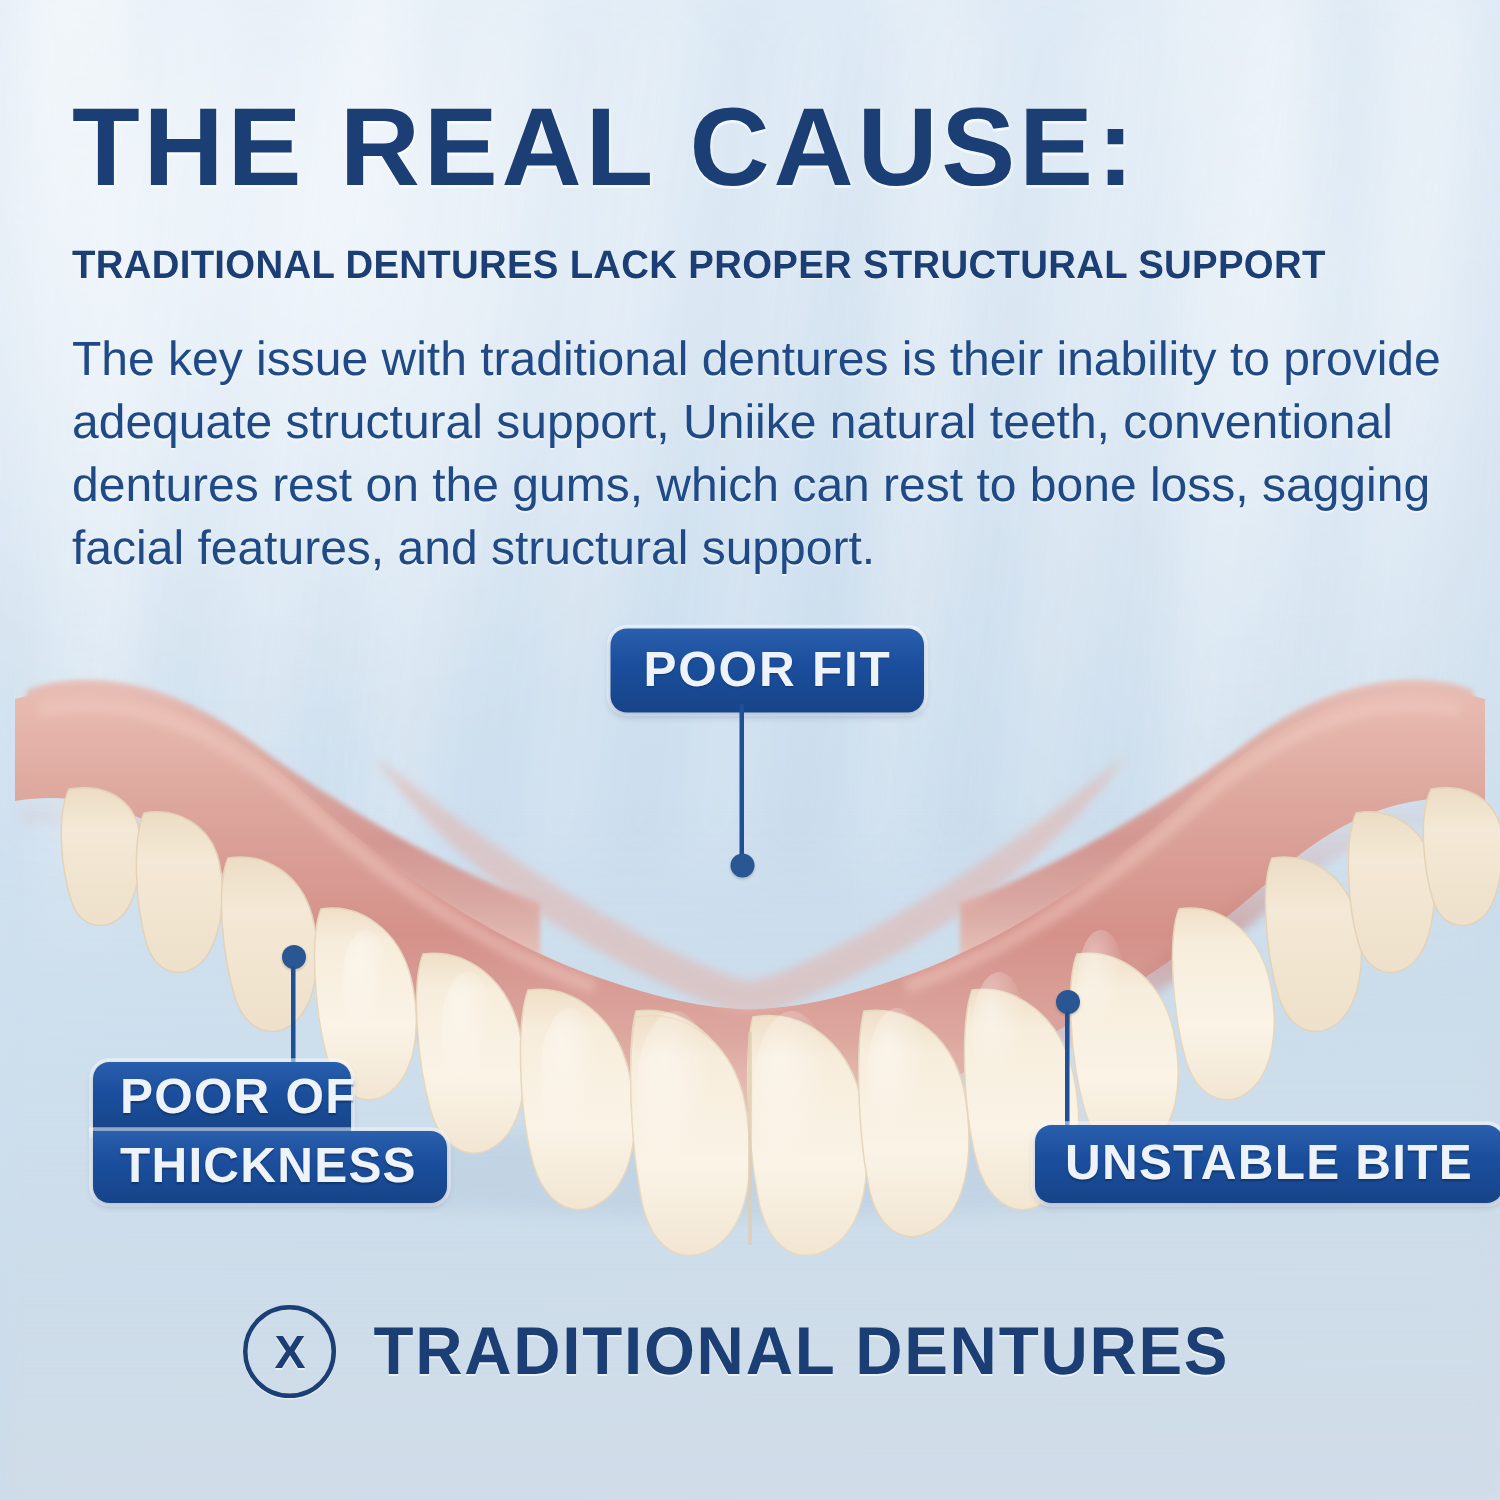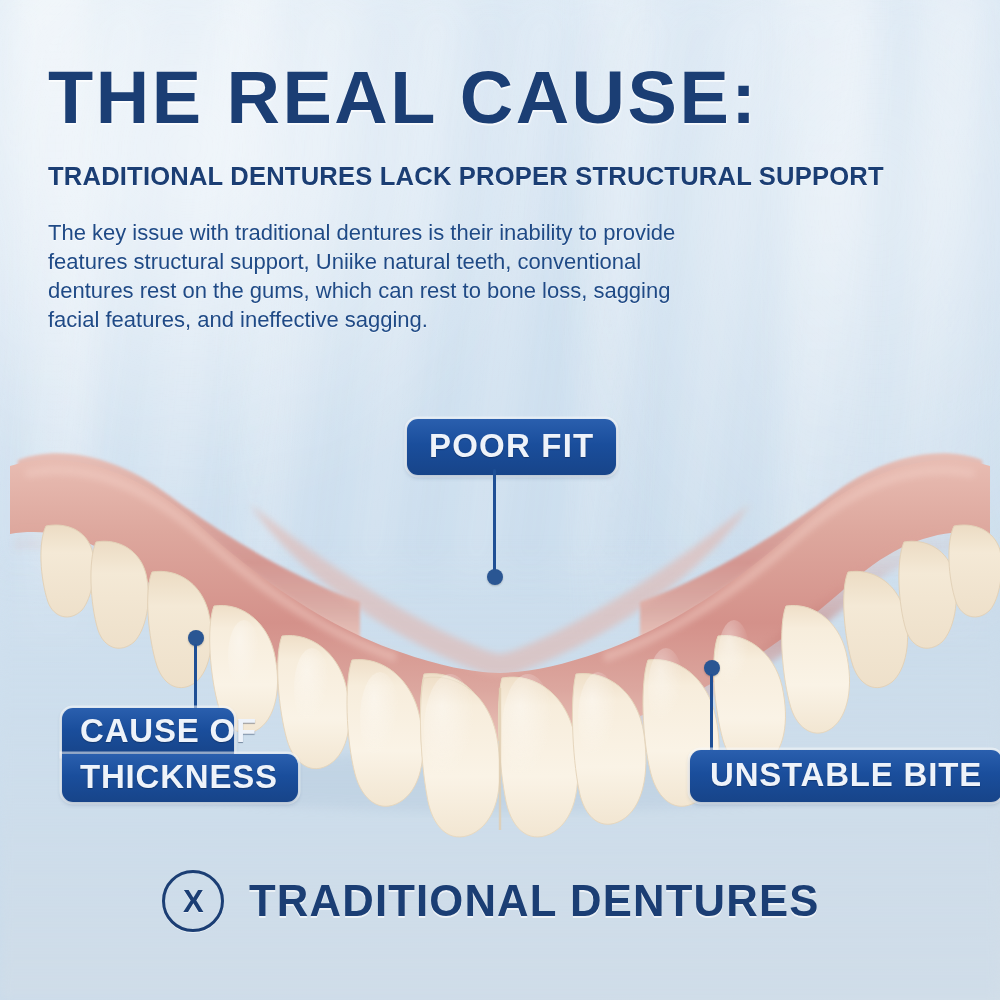--- a/index.html
+++ b/index.html
@@ -73,21 +73,21 @@
     margin-top:26px;
     font-size:26.5px; font-weight:700; letter-spacing:.2px;
     color:#1b3e74;
     text-shadow:0 1px 0 rgba(255,255,255,.6);
     transform:scaleX(0.965); transform-origin:left center;
     white-space:nowrap;
   }
 
   .body-copy {
     margin-top:26px;
-    font-size:22px; line-height:1.32; font-weight:400;
+    font-size:32px; line-height:1.32; font-weight:400;
     color:#1f4a86;
     max-width:860px;
     text-shadow:0 1px 0 rgba(255,255,255,.5);
   }
   .body-copy span { display:block; white-space:nowrap; }
 
   
   .denture-stage {
     position:absolute; left:0; top:430px; width:1000px; height:420px;
   }
@@ -188,23 +188,23 @@
     <div class="bg-blur-a"></div>
     <div class="bg-blur-b"></div>
     <div class="bg-floorfade"></div>
   </div>
 
   <div class="text-block">
     <h1 class="headline">THE REAL CAUSE:</h1>
     <h2 class="subhead">TRADITIONAL DENTURES LACK PROPER STRUCTURAL SUPPORT</h2>
     <p class="body-copy">
       <span>The key issue with traditional dentures is their inability to provide</span>
-      <span>features structural support, Uniike natural teeth, conventional</span>
+      <span>adequate structural support, Uniike natural teeth, conventional</span>
       <span>dentures rest on the gums, which can rest to bone loss, sagging</span>
-      <span>facial features, and ineffective sagging.</span>
+      <span>facial features, and structural support.</span>
     </p>
   </div>
 
   <div class="denture-stage">
     <svg class="denture-svg" viewBox="0 0 1000 420" xmlns="http://www.w3.org/2000/svg">
       <defs>
         <linearGradient id="gumGrad" x1="0" y1="0" x2="0" y2="1">
           <stop offset="0%" stop-color="#e8bcb2"></stop>
           <stop offset="26%" stop-color="#dda79d"></stop>
           <stop offset="58%" stop-color="#d4918a"></stop>
@@ -342,21 +342,21 @@
   <div class="callout" id="callout-poor-fit">
     <span class="badge">POOR FIT</span>
     <div class="lead"></div>
     <div class="dot"></div>
   </div>
 
   <div class="callout" id="callout-lack">
     <div class="dot"></div>
     <div class="lead"></div>
     <div class="stack">
-      <span class="badge b1">CAUSE OF</span>
+      <span class="badge b1">POOR OF</span>
       <span class="badge b2">THICKNESS</span>
     </div>
   </div>
 
   <div class="callout" id="callout-unstable">
     <div class="dot"></div>
     <div class="lead"></div>
     <span class="badge">UNSTABLE BITE</span>
   </div>
 

